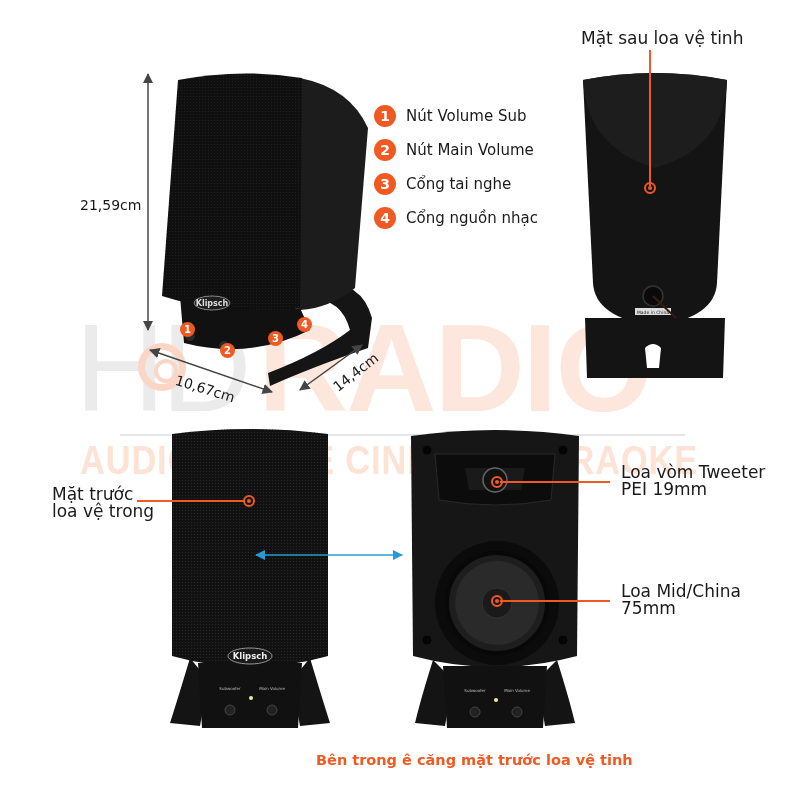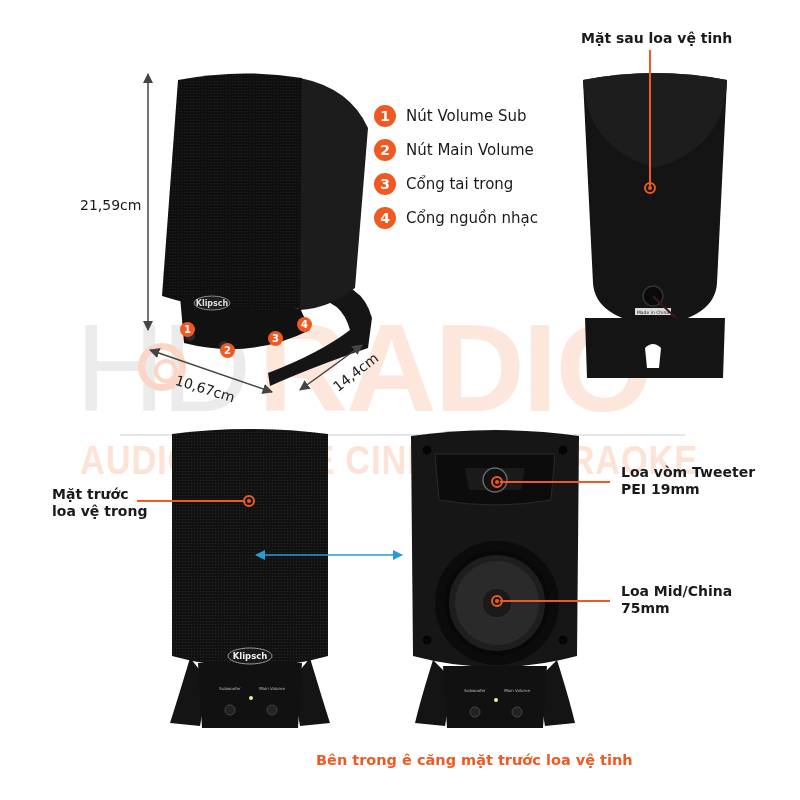--- a/index.html
+++ b/index.html
@@ -14,21 +14,21 @@
     .wm-line { left: 120px; top: 434px; width: 565px; height: 2px; background: #e6e6e6; z-index: 0; }
     .wm-tag { left: 80px; top: 440px; font-family: "Liberation Sans", sans-serif; font-weight: bold; font-size: 40px; line-height: 1; color: #fde3d6; letter-spacing: 1px; white-space: nowrap; z-index: 0; transform: scaleX(0.86); transform-origin: left top; }
     .wm-circle { left: 138px; top: 343px; width: 48px; height: 48px; border-radius: 50%; border: 7px solid #fbd6c6; z-index: 0; }
     .wm-circle::after { content: ""; position: absolute; left: 9px; top: 9px; width: 16px; height: 16px; border-radius: 50%; border: 4px solid #fbd6c6; }
 
     
     .spk { z-index: 1; }
     svg { display: block; }
 
     
-    .label { z-index: 3; font-size: 14px; line-height: 17px; color: #1a1a1a; font-family: "DejaVu Sans", sans-serif; white-space: nowrap; font-weight: bold; }
+    .label { z-index: 3; font-size: 17px; line-height: 17px; color: #1a1a1a; font-family: "DejaVu Sans", sans-serif; white-space: nowrap; }
     .dim { z-index: 3; font-size: 14px; color: #1a1a1a; white-space: nowrap; }
 
     .legend { left: 374px; top: 99px; z-index: 3; }
     .legend-item { display: flex; align-items: center; height: 34px; }
     .badge { width: 22px; height: 22px; border-radius: 50%; background: #f05a22; color: #fff; font-weight: bold; font-size: 14px; display: flex; align-items: center; justify-content: center; margin-right: 10px; font-family: "DejaVu Sans", sans-serif; }
     .legend-text { font-size: 15px; color: #1a1a1a; }
 
     .small-badge { z-index: 4; width: 15px; height: 15px; border-radius: 50%; background: #f05a22; color: #fff; font-weight: bold; font-size: 10px; display: flex; align-items: center; justify-content: center; }
 
     .caption { left: 316px; top: 752px; z-index: 3; font-weight: bold; font-size: 14.5px; color: #f05a22; white-space: nowrap; text-align: center; }
@@ -109,21 +109,21 @@
   <div class="legend-item">
     <div class="badge">1</div>
     <div class="legend-text">Nút Volume Sub</div>
   </div>
   <div class="legend-item">
     <div class="badge">2</div>
     <div class="legend-text">Nút Main Volume</div>
   </div>
   <div class="legend-item">
     <div class="badge">3</div>
-    <div class="legend-text">Cổng tai trong</div>
+    <div class="legend-text">Cổng tai nghe</div>
   </div>
   <div class="legend-item">
     <div class="badge">4</div>
     <div class="legend-text">Cổng nguồn nhạc</div>
   </div>
 </div>
 
 <div class="abs spk" style="left:575px; top:68px;">
   <svg width="160" height="320" viewBox="0 0 160 320">
 

